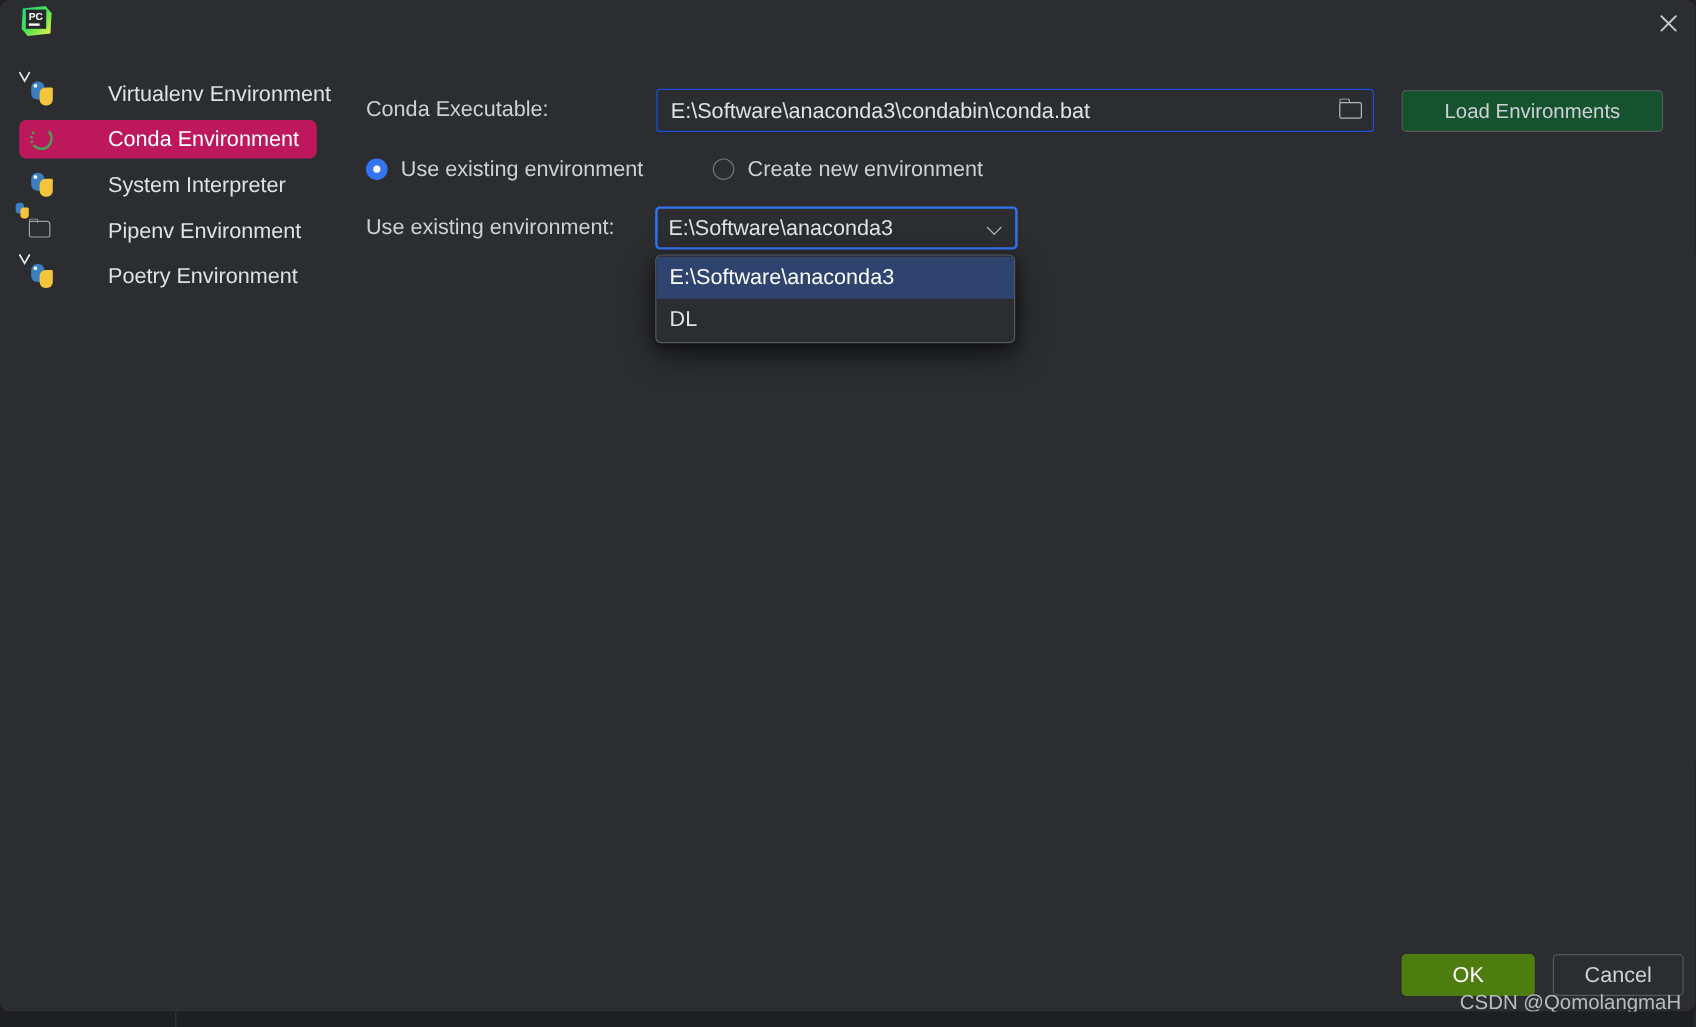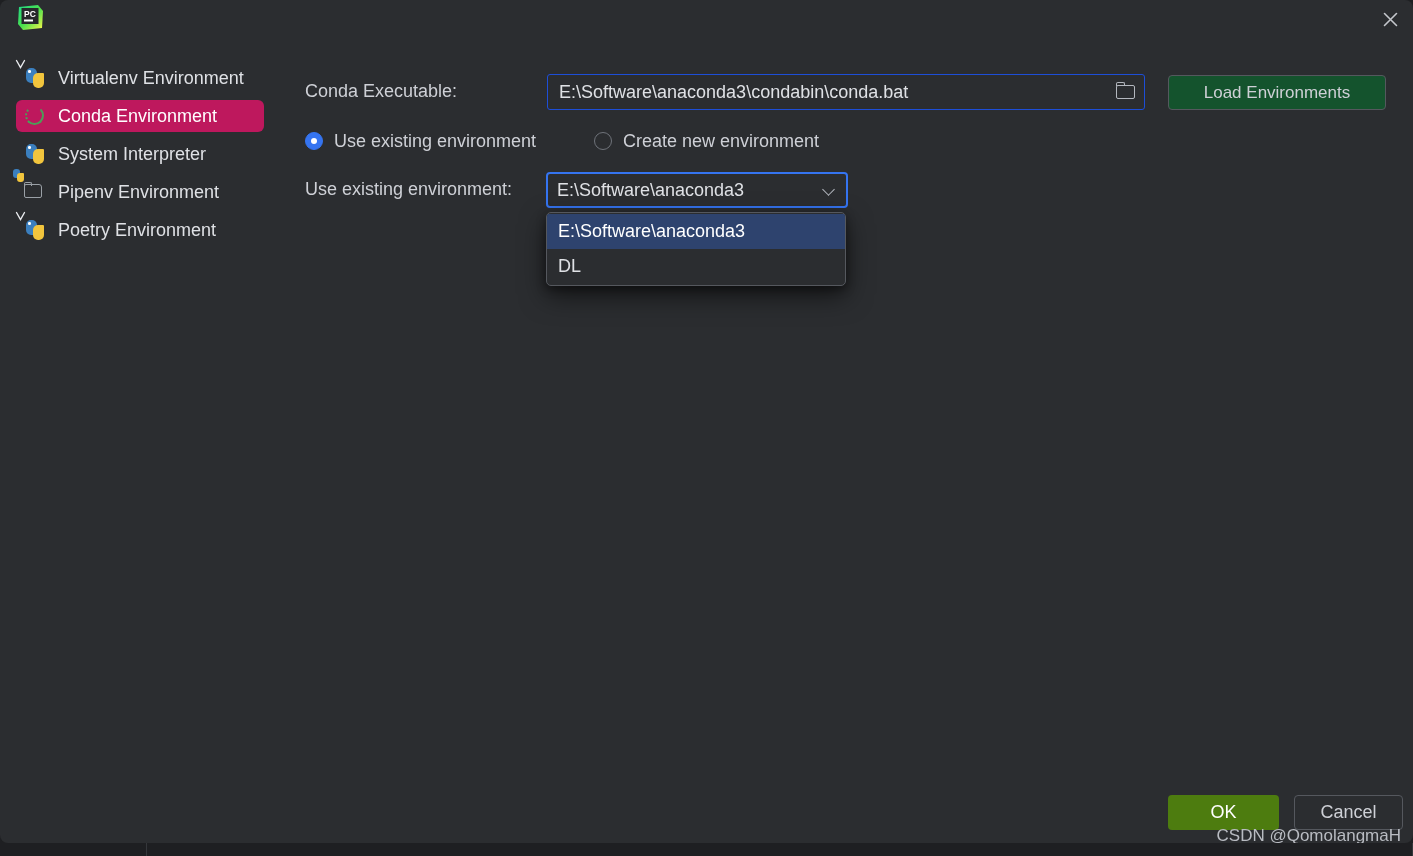--- a/index.html
+++ b/index.html
@@ -63,20 +63,21 @@
   }
   .side-item {
     position: relative;
     height: 32px;
     margin: 0 22px 6px 16px;
     border-radius: 6px;
     display: flex;
     align-items: center;
     padding-left: 8px;
     cursor: pointer;
+    gap: 32px;
   }
   .side-item.selected { background: #be185d; }
   .side-item .ic {
     width: 22px; height: 22px;
     flex: 0 0 22px;
     margin-right: 12px;
     position: relative;
   }
   .side-item .lbl {
     font-size: 18px;

